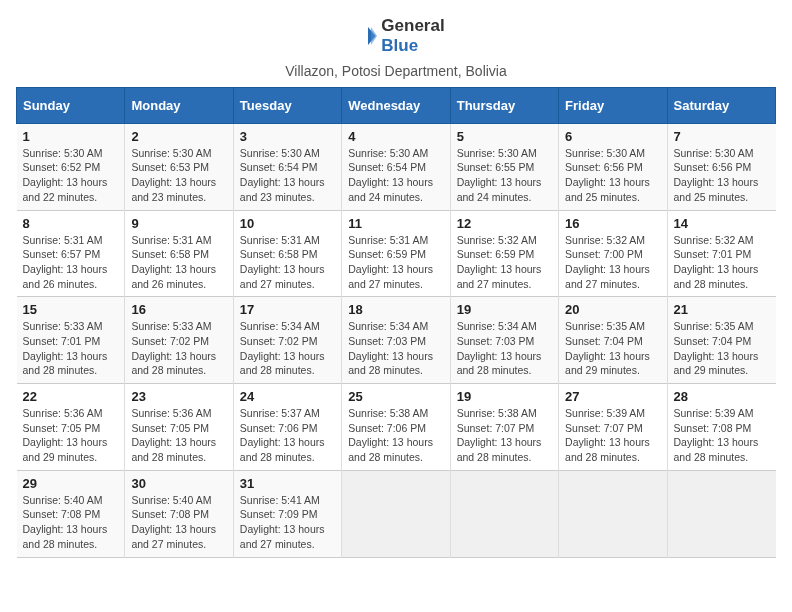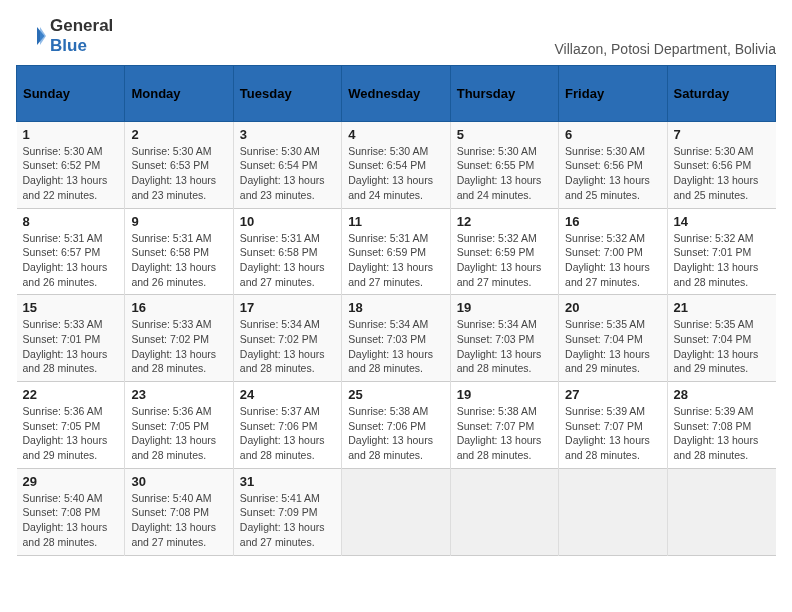--- a/index.html
+++ b/index.html
@@ -6,22 +6,23 @@
     body {
       font-family: Arial, sans-serif;
       background: #fff;
       width: 792px;
       min-height: 612px;
       padding: 16px;
     }
     .header {
       display: flex;
       justify-content: space-between;
-      align-items: flex-end;
+      align-items: center;
       margin-bottom: 8px;
+      flex-direction: column;
     }
     .logo {
       display: flex;
       align-items: center;
       gap: 4px;
     }
     .logo-icon {
       width: 30px;
       height: 30px;
     }
@@ -29,32 +30,32 @@
       text-align: right;
     }
     .month-title {
       font-size: 32px;
       font-weight: bold;
       color: #333;
     }
     .location {
       font-size: 14px;
       color: #555;
-      margin-top: 18px;
+      margin-top: 6px;
     }
     table {
       width: 100%;
       border-collapse: collapse;
       font-size: 11px;
     }
     thead tr th {
       background-color: #2a6db5;
-      color: #000000;
+      color: #ffffff;
       text-align: left;
-      padding: 20px 6px;
+      padding: 10px 6px;
       font-size: 13px;
       font-weight: bold;
       border: 1px solid #1a5a9a;
     }
     tbody tr {
       border-bottom: 1px solid #ccc;
     }
     tbody tr:nth-child(odd) {
       background-color: #f9f9f9;
     }

